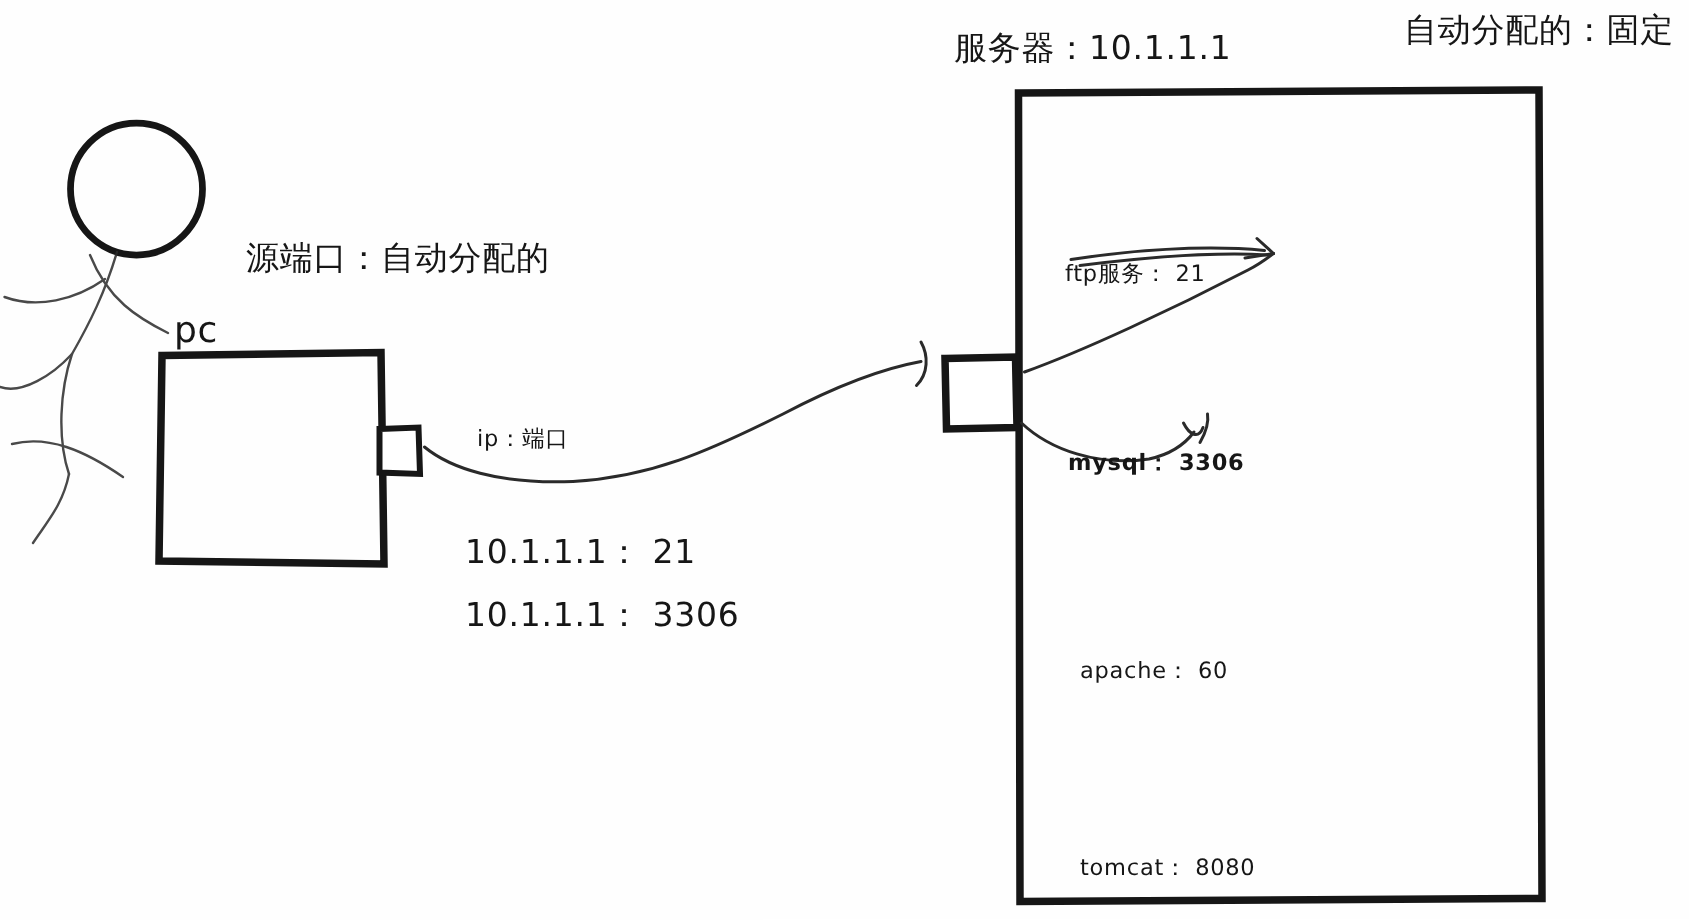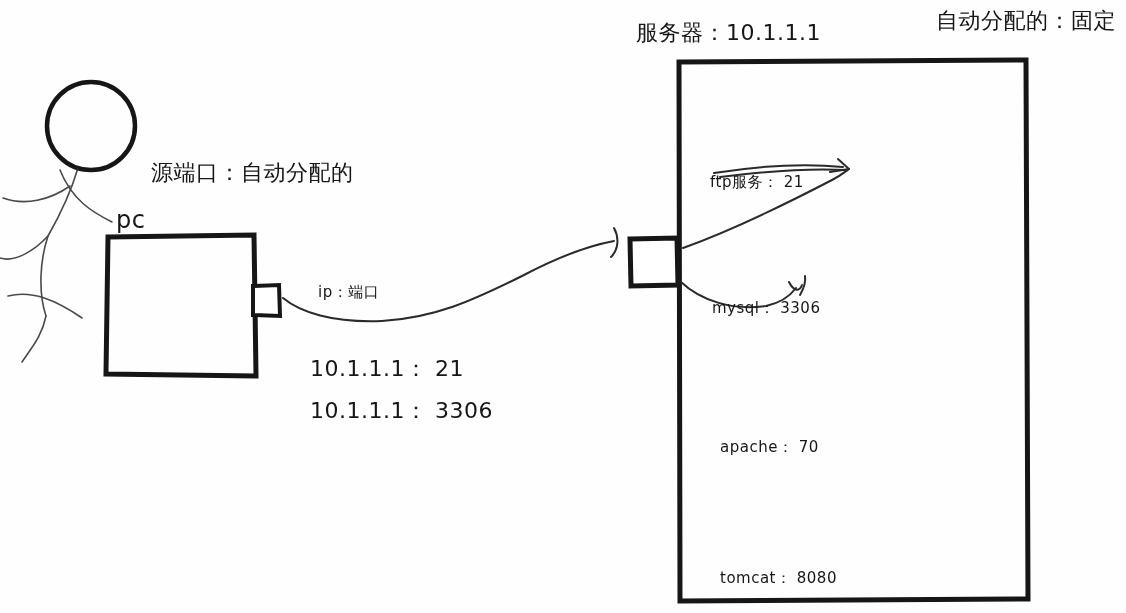--- a/index.html
+++ b/index.html
@@ -78,29 +78,29 @@
       <path d="M800,295 C804,288 806,282 805,276"></path>
     </g>
   </svg>
 
   <div class="lbl lbl-md" style="left:936px; top:8px;">自动分配的：固定</div>
 
   <div class="lbl lbl-md" style="left:636px; top:20px;">服务器：10.1.1.1</div>
 
   <div class="lbl lbl-lg" style="left:710px; top:126px;">ftp服务：  21</div>
 
-  <div class="lbl lbl-lg" style="left:712px; top:252px;">mysql：  3306</div>
+  <div class="lbl lbl-lg" style="left:712px; top:252px;font-weight:bold;">mysql：  3306</div>
 
-  <div class="lbl lbl-lg" style="left:720px; top:391px;">apache：  70</div>
+  <div class="lbl lbl-lg" style="left:720px; top:391px;">apache：  60</div>
 
   <div class="lbl lbl-lg" style="left:720px; top:522px;">tomcat：  8080</div>
 
   <div class="lbl lbl-pc" style="left:116px; top:206px;">pc</div>
 
-  <div class="lbl lbl-md" style="left:151px; top:160px;">源端口：自动分配的</div>
+  <div class="lbl lbl-md" style="left:164px; top:160px;">源端口：自动分配的</div>
 
   <div class="lbl lbl-lg" style="left:318px; top:236px;">ip：端口</div>
 
   <div class="lbl lbl-md" style="left:310px; top:356px;text-align:center;">10.1.1.1：  21</div>
 
   <div class="lbl lbl-md" style="left:310px; top:398px;">10.1.1.1：  3306</div>
 
 </div>
 
 </body></html>

